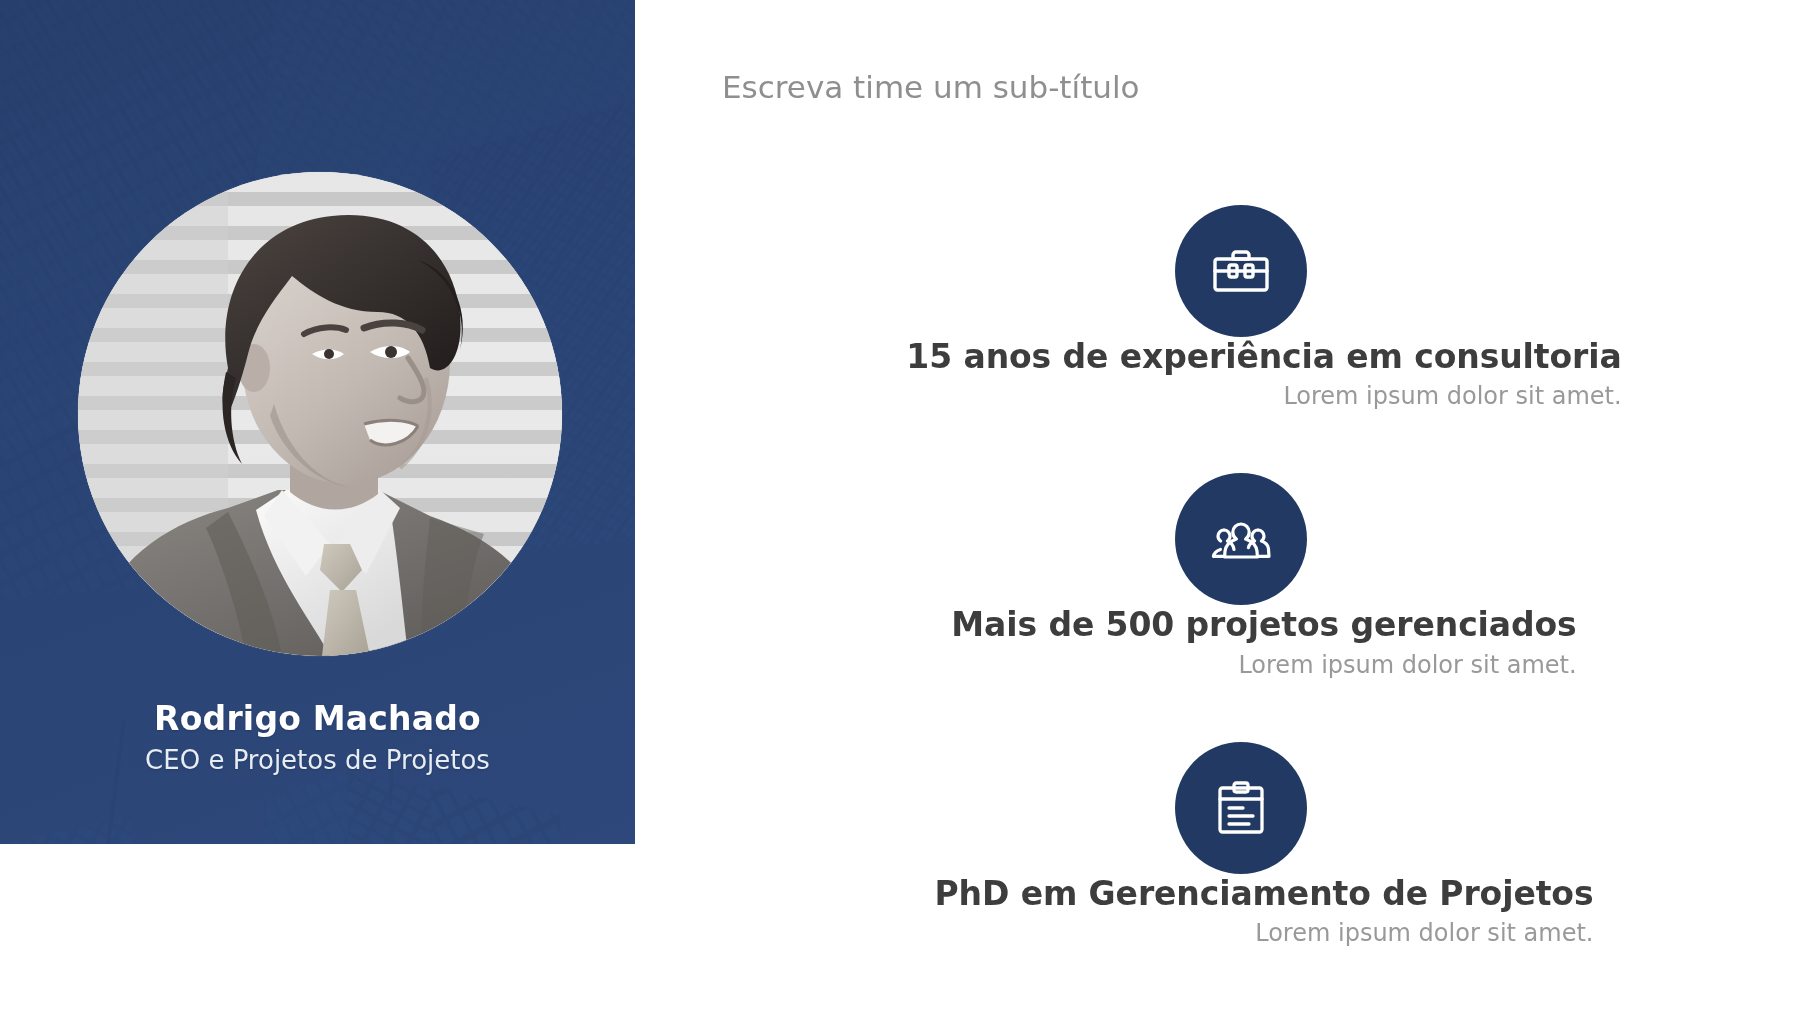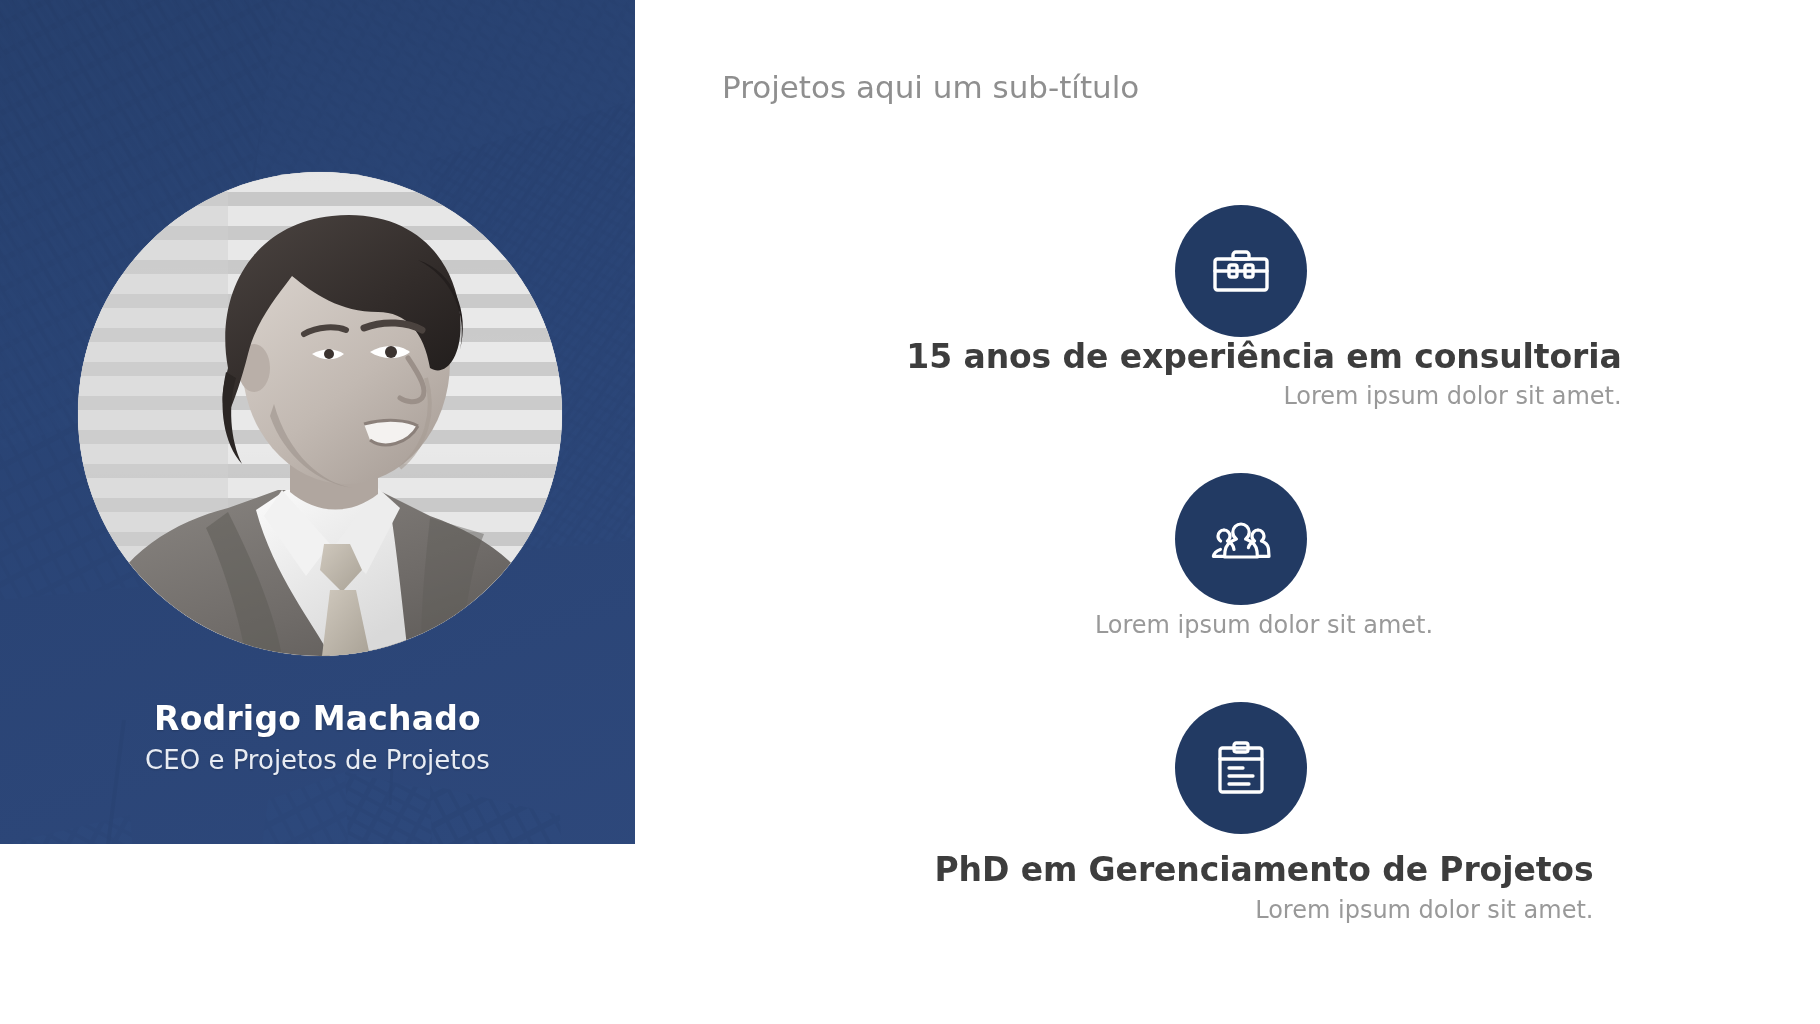--- a/index.html
+++ b/index.html
@@ -93,21 +93,21 @@
     line-height:1.25;
   }
 
   .features { margin-top:98px; }
   .feature {
     display:flex;
     align-items:center;
     margin-bottom:60px;
     flex-direction:column;
   }
-  .feature:last-child { margin-bottom:0;gap:16px; }
+  .feature:last-child { margin-bottom:0; }
   .feature-icon {
     flex:0 0 132px;
     width:132px; height:132px;
     border-radius:50%;
     background:#223a63;
     display:flex;
     align-items:center;
     justify-content:center;
   }
   .feature-icon svg { display:block; }
@@ -297,21 +297,21 @@
     </div>
 
     <div class="person-block">
       <div class="person-name">Rodrigo Machado</div>
       <div class="person-role">CEO e Projetos de Projetos</div>
     </div>
   </div>
 
   <div class="right-panel">
 
-    <div class="subtitle">Projetos aqui um sub-título</div>
+    <div class="subtitle">Escreva time um sub-título</div>
 
     <div class="features">
 
       <div class="feature">
         <div class="feature-icon">
           <svg width="66" height="66" viewBox="0 0 66 66" aria-hidden="true">
             <g fill="none" stroke="#ffffff" stroke-width="3.4" stroke-linejoin="round" stroke-linecap="round">
               <path d="M25 17 a3 3 0 0 1 3-3 h10 a3 3 0 0 1 3 3 v4 h-16 z"></path>
               <rect x="7" y="21" width="52" height="31" rx="2.5"></rect>
               <path d="M7 33 h52"></path>
@@ -336,20 +336,21 @@
               <path d="M16 24 a6 6 0 0 0 -6 6 a6 6 0 0 0 2.6 5"></path>
 
               <path d="M50 24 a6 6 0 0 1 6 6 a6 6 0 0 1 -2.6 5 c3.4 1.2 6.4 3.6 7 7.2 L 61 50.4 L 50 50.4"></path>
               <path d="M50 24 a6 6 0 0 0 -6 6 a6 6 0 0 0 2.6 5 c-3.4 1.3 -5.4 3.6 -6.2 6.6"></path>
 
               <path d="M33 18 a8.2 8.2 0 0 1 8.2 8.2 a8.2 8.2 0 0 1 -3.6 6.8 c6.4 2.2 10.6 6 11.4 12.2 L 49.4 51 L 16.6 51 L 17 45.2 c0.8 -6.2 5 -10 11.4 -12.2 a8.2 8.2 0 0 1 -3.6 -6.8 A8.2 8.2 0 0 1 33 18 z"></path>
             </g>
           </svg>
         </div>
         <div class="feature-text">
+          <div class="feature-title">Mais de 500 projetos gerenciados</div>
           <div class="feature-sub">Lorem ipsum dolor sit amet.</div>
         </div>
       </div>
 
       <div class="feature">
         <div class="feature-icon">
           <svg width="66" height="66" viewBox="0 0 66 66" aria-hidden="true">
             <g fill="none" stroke="#ffffff" stroke-width="3.3" stroke-linejoin="round" stroke-linecap="round">
               <rect x="12" y="13" width="42" height="44" rx="2.5"></rect>
               <path d="M12 24 h42"></path>

